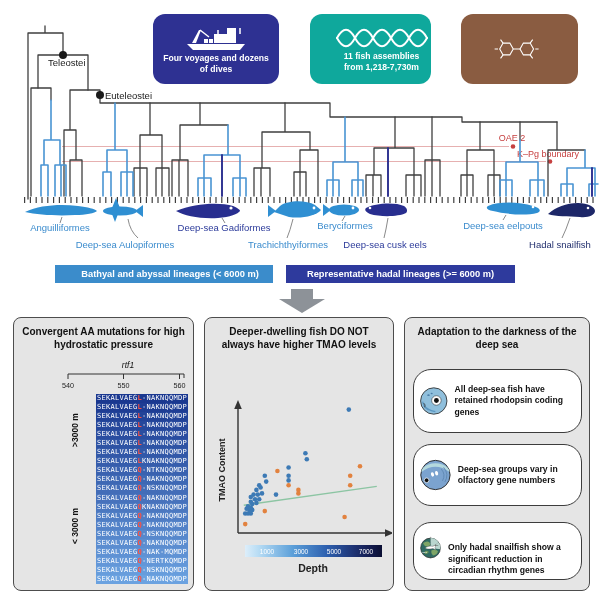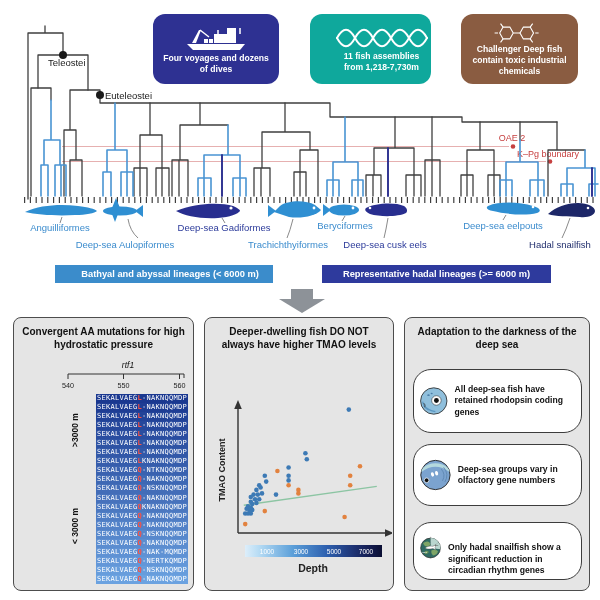--- a/index.html
+++ b/index.html
@@ -13,21 +13,21 @@
             padding:4px 6px;box-sizing:border-box;}
   .info-box .txt{font-size:8.6px;font-weight:bold;line-height:1.28;}
   #box-voyages{left:153px;top:14px;width:126px;height:70px;}
   #box-assemblies{left:310px;top:14px;width:121px;height:70px;padding-left:28px;}
   #box-chemicals{left:461px;top:14px;width:117px;height:70px;}
 
   
   .legend-bar{position:absolute;height:18px;color:#fff;font-size:9.3px;font-weight:bold;
               display:flex;align-items:center;justify-content:center;}
   #legend-bathyal{left:55px;top:265px;width:206px;padding-left:12px;}
-  #legend-hadal{left:286px;top:265px;width:229px;margin-left:36px;}
+  #legend-hadal{left:286px;top:265px;width:229px;}
 
   
   #down-arrow{position:absolute;left:279px;top:289px;width:46px;}
   #down-arrow .shaft{width:22px;height:10px;background:#8d9298;margin:0 auto;}
   #down-arrow .head{width:0;height:0;border-left:23px solid transparent;
                     border-right:23px solid transparent;border-top:14px solid #8d9298;}
 
   
   .panel{position:absolute;top:317px;height:274px;border:1.6px solid #4d4d4d;
          border-radius:8px;background:#e5e5e5;box-sizing:border-box;}
@@ -198,21 +198,20 @@
   </div>
 
   <div class="info-box" id="box-chemicals" style="background:#8a5c41">
     <svg width="64" height="22" viewBox="0 0 64 26">
       <g stroke="#fff" stroke-width="1.3" fill="none">
         <polygon points="8,13 12,6 20,6 24,13 20,20 12,20"></polygon>
         <polygon points="32,13 36,6 44,6 48,13 44,20 36,20"></polygon>
         <path d="M24,13 L32,13 M12,6 L9,2 M12,20 L9,24 M6,13 L2,13 M44,6 L47,2 M44,20 L47,24 M50,13 L54,13"></path>
       </g>
     </svg>
-    <div class="txt">Challenger Deep fish contain toxic industrial chemicals</div>
   </div>
 
   <div class="legend-bar" id="legend-bathyal" style="background:#3b8ccb">Bathyal and abyssal lineages (&lt; 6000 m)</div>
   <div class="legend-bar" id="legend-hadal" style="background:#2e3a9d">Representative hadal lineages (&gt;= 6000 m)</div>
 
   <div id="down-arrow">
     <div class="shaft"></div>
       <div class="head"></div>
   </div>
 

